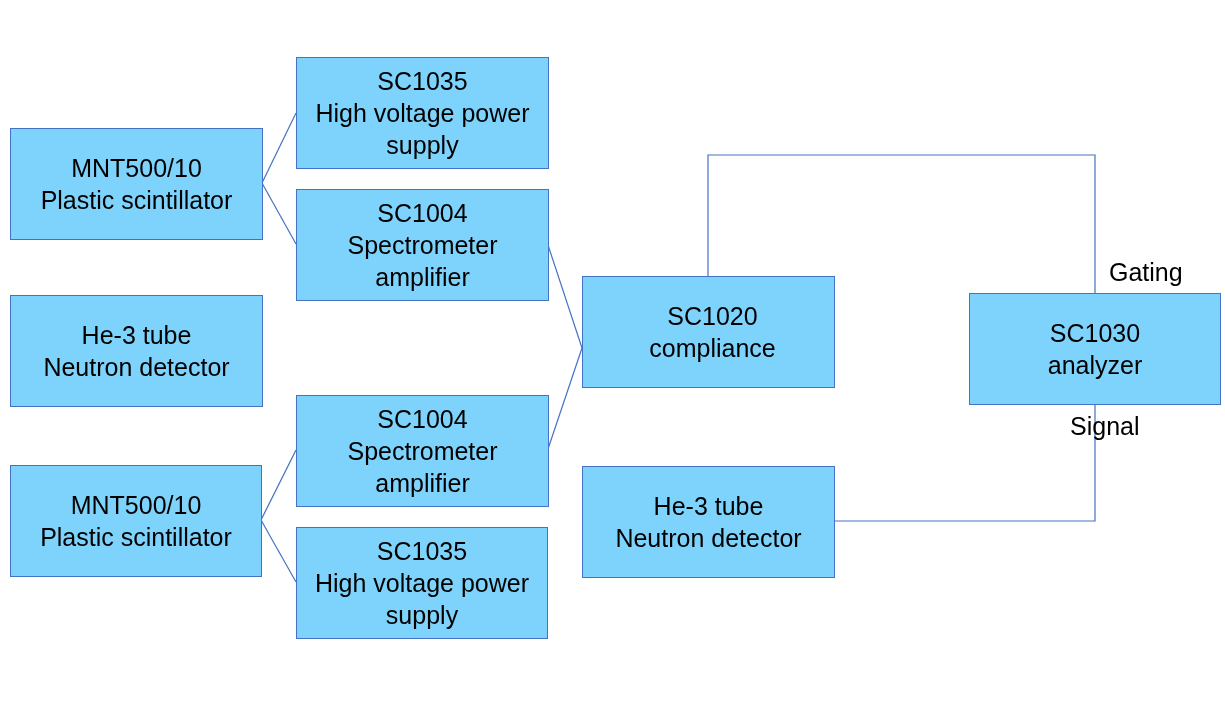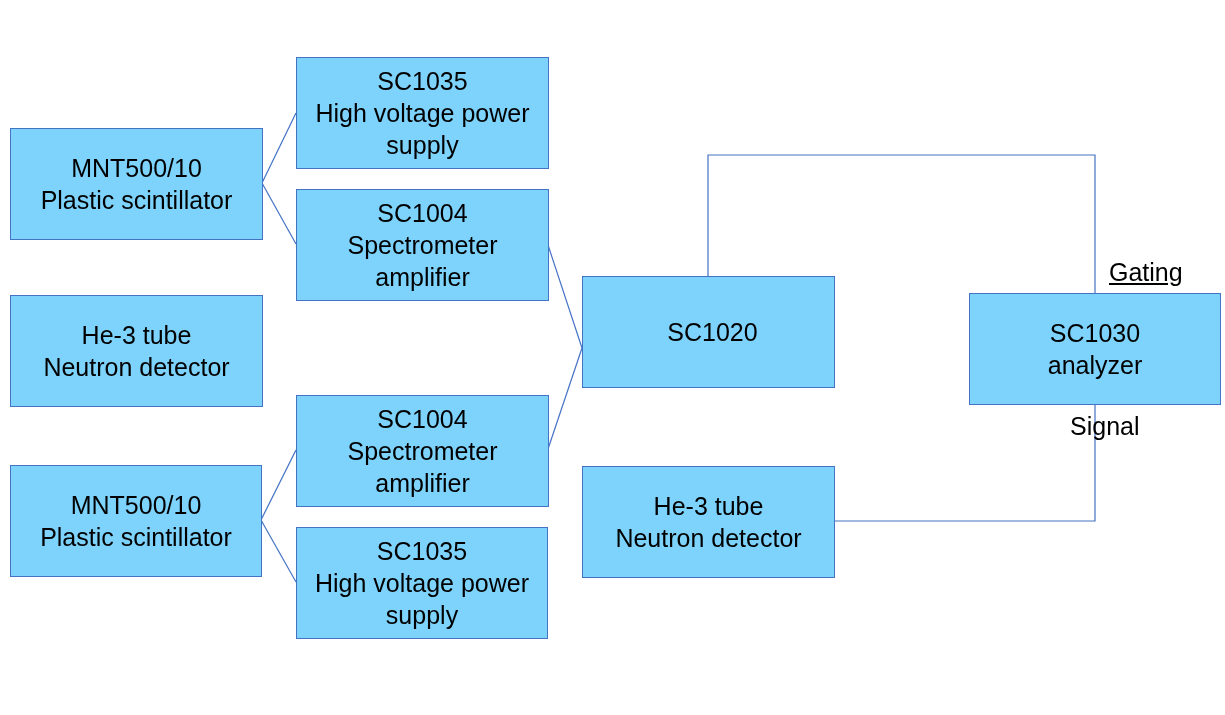--- a/index.html
+++ b/index.html
@@ -62,26 +62,27 @@
 </div>
 
 <div class="box" style="left: 296px; top: 527px; width: 252px; height: 112px; border-color: rgb(68, 114, 196);">
   <span>SC1035</span>
   <span>High voltage power</span>
   <span>supply</span>
 </div>
 
 <div class="box" style="left: 582px; top: 276px; width: 253px; height: 112px; border-color: rgb(68, 114, 196); padding-left: 8px;">
   <span>SC1020</span>
+  <span>compliance</span>
 </div>
 
 <div class="box" style="left: 969px; top: 293px; width: 252px; height: 112px; border-color: rgb(68, 114, 196);">
   <span>SC1030</span>
   <span>analyzer</span>
 </div>
 
 <div class="box" style="left: 582px; top: 466px; width: 253px; height: 112px; border-color: rgb(68, 114, 196);">
   <span>He-3 tube</span>
   <span>Neutron detector</span>
 </div>
 
-<div class="label" style="left:1109px;top:257px;text-decoration:underline;">Gating</div>
+<div class="label" style="left:1109px;top:257px;">Gating</div>
 <div class="label" style="left:1070px;top:411px;">Signal</div>
 
 </body></html>

